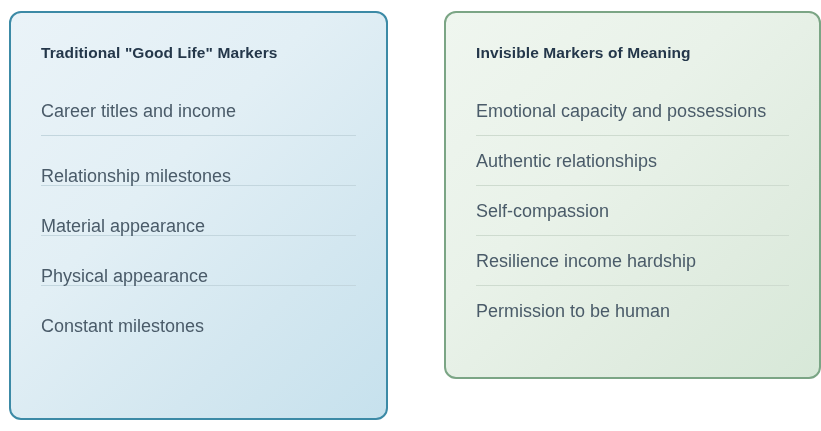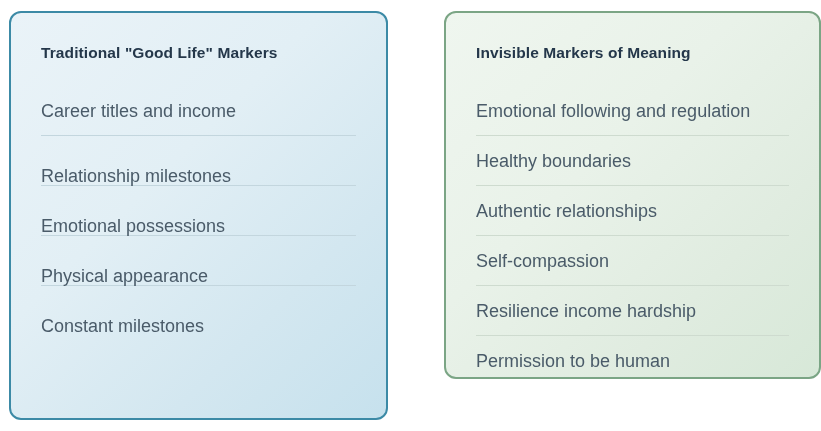--- a/index.html
+++ b/index.html
@@ -100,41 +100,38 @@
     <div class="card-inner">
       <h2 class="card-title">Traditional "Good Life" Markers</h2>
       <ul class="item-list">
         <li class="item-row">
           <span class="item-label">Career titles and income</span>
         </li>
         <li class="item-row">
           <span class="item-label">Relationship milestones</span>
         </li>
         <li class="item-row">
-          <span class="item-label">Emotional possessions</span>
+          <span class="item-label">Material appearance</span>
         </li>
         <li class="item-row">
           <span class="item-label">Physical appearance</span>
         </li>
         <li class="item-row">
           <span class="item-label">Constant milestones</span>
         </li>
       </ul>
     </div>
   </section>
 
   <section class="card" id="card-invisible">
     <div class="card-inner">
       <h2 class="card-title">Invisible Markers of Meaning</h2>
       <ul class="item-list">
         <li class="item-row">
-          <span class="item-label">Emotional following and regulation</span>
-        </li>
-        <li class="item-row">
-          <span class="item-label">Healthy boundaries</span>
+          <span class="item-label">Emotional capacity and possessions</span>
         </li>
         <li class="item-row">
           <span class="item-label">Authentic relationships</span>
         </li>
         <li class="item-row">
           <span class="item-label">Self-compassion</span>
         </li>
         <li class="item-row">
           <span class="item-label">Resilience income hardship</span>
         </li>

